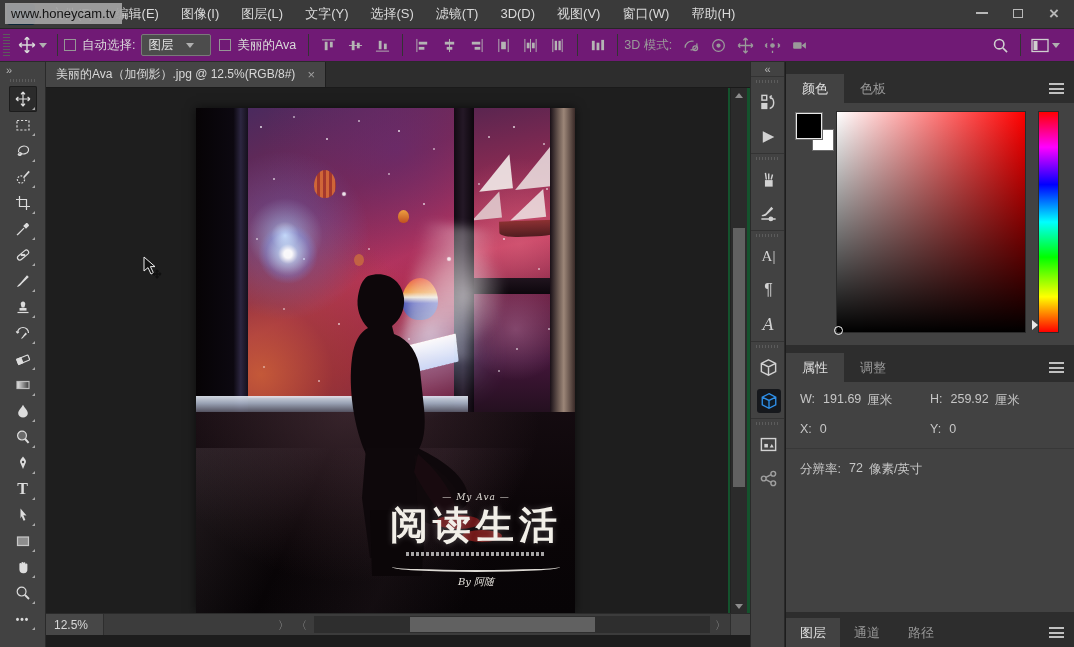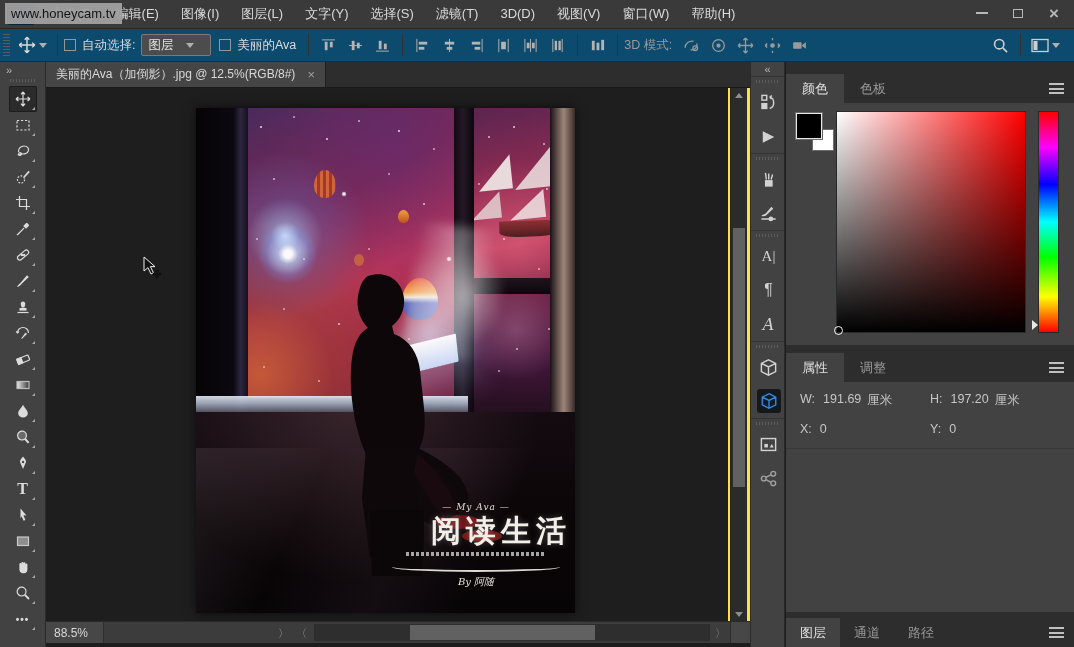--- a/index.html
+++ b/index.html
@@ -12,21 +12,21 @@
   .watermark { position:absolute; left:5px; top:3px; height:21px; padding:0 6px; background:rgba(163,163,163,.93); color:#141414; font-size:13px; line-height:21px; z-index:30; }
   .menus { display:flex; margin-left:40px; }
   .menu-item { padding:0 11px; line-height:28px; color:#dadada; cursor:default; white-space:nowrap; }
   .win-controls { position:absolute; right:2px; top:0; display:flex; }
   .win-btn { width:36px; height:26px; display:flex; align-items:center; justify-content:center; }
   .ic-min { width:12px; height:2px; background:#b8b8b8; }
   .ic-max { width:10px; height:9px; border:1.5px solid #b8b8b8; }
   .ic-close { color:#b8b8b8; font-size:17px; line-height:1; font-weight:bold; }
 
   
-  .optionsbar { position:absolute; left:0; top:29px; width:1074px; height:33px; background:#0c4a6e; border-bottom:1px solid #2a2a2a; display:flex; align-items:center; z-index:19; }
+  .optionsbar { position:absolute; left:0; top:29px; width:1074px; height:33px; background:#701a75; border-bottom:1px solid #2a2a2a; display:flex; align-items:center; z-index:19; }
   .grip-v { width:7px; height:22px; margin:0 4px 0 3px; background:repeating-linear-gradient(0deg,#5c5c5c 0 1px,transparent 1px 3px); }
   .opt-sep { width:1px; height:22px; background:#545454; border-right:1px solid #333; margin:0 6px; }
   .opt-icon-btn { display:flex; align-items:center; justify-content:center; padding:0 4px; height:26px; }
   .chev { width:0; height:0; border-left:4px solid transparent; border-right:4px solid transparent; border-top:5px solid #b0b0b0; margin-left:3px; }
   .checkbox { width:12px; height:12px; border:1px solid #969696; background:transparent; margin-right:6px; }
   .opt-label { font-size:12.5px; color:#dadada; margin-right:6px; white-space:nowrap; }
   .opt-label.dim { color:#9a9a9a; }
   .dropdown { display:flex; align-items:center; border:1px solid #7a7a7a; border-radius:2px; background:#4c4c4c; height:22px; padding:0 6px; margin-right:8px; }
   .dropdown span { font-size:12.5px; color:#e2e2e2; margin-right:10px; }
   .align-group { display:flex; align-items:center; }
@@ -38,21 +38,21 @@
   .toolstrip { position:absolute; left:0; top:62px; width:46px; bottom:0; background:#424242; border-right:1px solid #2a2a2a; z-index:15; }
   .strip-head { height:15px; display:flex; align-items:center; padding-left:6px; color:#b5b5b5; font-size:11px; letter-spacing:1px; }
   .strip-grip { width:26px; height:3px; margin:2px auto 4px; background:repeating-linear-gradient(90deg,#5c5c5c 0 1px,transparent 1px 3px); }
   .tool-btn { width:28px; height:26px; margin:0 auto; display:flex; align-items:center; justify-content:center; position:relative; border-radius:2px; }
   .tool-btn.selected { background:#2b2b2b; box-shadow:inset 0 0 0 1px #1c1c1c; }
   .tool-btn::after { content:""; position:absolute; right:2px; bottom:2px; border-left:3px solid transparent; border-bottom:3px solid #aaa; width:0; height:0; }
   .tool-btn svg { stroke:#dcdcdc; fill:none; stroke-width:1.2; }
   .tool-text { color:#dcdcdc; font-weight:bold; font-size:14px; }
 
   
-  .docarea { position:absolute; left:46px; top:62px; width:704px; bottom:4px; background:#fde047; }
+  .docarea { position:absolute; left:46px; top:62px; width:704px; bottom:12px; background:#14532d; }
   .tabbar { position:absolute; left:0; top:0; right:0; height:26px; background:#2d2d2d; border-bottom:1px solid #1a1a1a; display:flex; }
   .doc-tab { background:#454545; color:#d8d8d8; font-size:12px; display:flex; align-items:center; padding:0 10px; border-right:1px solid #1f1f1f; }
   .doc-tab .close { margin-left:12px; color:#9f9f9f; font-size:13px; }
   .canvas { position:absolute; left:0; top:26px; right:22px; bottom:22px; background:#1e1e1e; overflow:hidden; }
 
   
   .vscroll { position:absolute; right:3px; top:26px; bottom:22px; width:17px; background:#2b2b2b; border-left:1px solid #222; }
   .vscroll .arrow { position:absolute; left:0; width:100%; height:14px; display:flex; align-items:center; justify-content:center; }
   .tri-up { width:0;height:0;border-left:4px solid transparent;border-right:4px solid transparent;border-bottom:5px solid #8d8d8d; }
   .tri-down { width:0;height:0;border-left:4px solid transparent;border-right:4px solid transparent;border-top:5px solid #8d8d8d; }
@@ -174,21 +174,21 @@
     background: radial-gradient(circle, rgba(255,255,255,.95) 0 4px, rgba(190,220,255,.6) 10px, rgba(120,160,255,.25) 22px, rgba(0,0,0,0) 30px); }
   .girl { position:absolute; left:110px; top:150px; }
   .book-glow { position:absolute; left:208px; top:232px; width:54px; height:28px; transform:rotate(-14deg) skewX(-8deg);
     background: linear-gradient(180deg,#ffffff,#cfe0ff); box-shadow:0 0 34px 16px rgba(190,215,255,.38); opacity:.95; }
   .smoke { position:absolute; left:214px; top:118px; width:92px; height:132px; transform:rotate(8deg); filter:blur(4px); opacity:.8;
     background: radial-gradient(ellipse at 28% 82%, rgba(255,255,255,.8), rgba(0,0,0,0) 55%),
       radial-gradient(ellipse at 62% 52%, rgba(255,255,255,.65), rgba(0,0,0,0) 50%),
       radial-gradient(ellipse at 44% 20%, rgba(255,255,255,.5), rgba(0,0,0,0) 55%); }
   .title-block { position:absolute; right:4px; bottom:24px; width:190px; text-align:center; color:#f2efe8; }
   .tb-tag { font-size:9px; font-style:italic; letter-spacing:1px; font-family:"DejaVu Serif",serif; opacity:.92; }
-  .tb-title { font-size:30px; letter-spacing:5px; font-weight:bold; font-family:Liberation Sans, sans-serif; line-height:1.25; text-shadow:0 0 6px rgba(255,255,255,.25);text-align:right; }
+  .tb-title { font-size:38px; letter-spacing:5px; font-weight:bold; font-family:Liberation Sans, sans-serif; line-height:1.25; text-shadow:0 0 6px rgba(255,255,255,.25); }
   .tb-sub { width:140px; height:4px; margin:3px auto 6px; opacity:.75;
     background: repeating-linear-gradient(90deg, rgba(255,255,255,.85) 0 3px, rgba(0,0,0,0) 3px 5px); }
   .tb-ribbon { width:168px; height:10px; margin:0 auto 3px; border-bottom:2px solid rgba(245,242,235,.9); border-radius:0 0 50% 50%; }
   .tb-by { font-size:10px; font-style:italic; font-family:"DejaVu Serif",serif; opacity:.95; }
 
   .cursor { position:absolute; left:95px; top:168px; z-index:9; }
 </style>
 </head>
 <body>
 
@@ -562,21 +562,21 @@
     <div class="arrow" style="top:0">
         <span class="tri-up"></span>
       </div>
     <div class="vthumb"></div>
     <div class="arrow" style="bottom:0">
         <span class="tri-down"></span>
       </div>
   </div>
 
   <div class="statusbar">
-    <div class="zoom-field">88.5%</div>
+    <div class="zoom-field">12.5%</div>
     <div class="status-chev">〉</div>
     <div class="h-left-arrow">〈</div>
     <div class="hscroll">
       <div class="hthumb"></div>
     </div>
     <div class="h-right-arrow">〉</div>
     <div class="status-corner"></div>
   </div>
 </div>
 
@@ -693,35 +693,40 @@
     <div class="props-body">
       <div class="fields">
         <div class="frow">
           <div class="fpair">
             <span class="flabel">W:</span>
             <span class="fval">191.69</span>
             <span>厘米</span>
           </div>
           <div class="fpair">
             <span class="flabel">H:</span>
-            <span class="fval">197.20</span>
+            <span class="fval">259.92</span>
             <span>厘米</span>
           </div>
         </div>
         <div class="frow" style="margin-bottom:4px;">
           <div class="fpair">
             <span class="flabel">X:</span>
             <span class="fval">0</span>
           </div>
           <div class="fpair">
             <span class="flabel">Y:</span>
             <span class="fval">0</span>
           </div>
         </div>
       </div>
+      <div class="res-row">
+        <span class="flabel">分辨率:</span>
+        <span class="fval">72</span>
+        <span>像素/英寸</span>
+      </div>
     </div>
   </div>
 
   <div class="panel layers-head" style="top:550px; bottom:0;">
     <div class="panel-head">
       <div class="panel-headstrip" style="height:6px"></div>
       <div class="tabs-row">
         <div class="p-tab active">图层</div>
         <div class="p-tab">通道</div>
         <div class="p-tab">路径</div>

